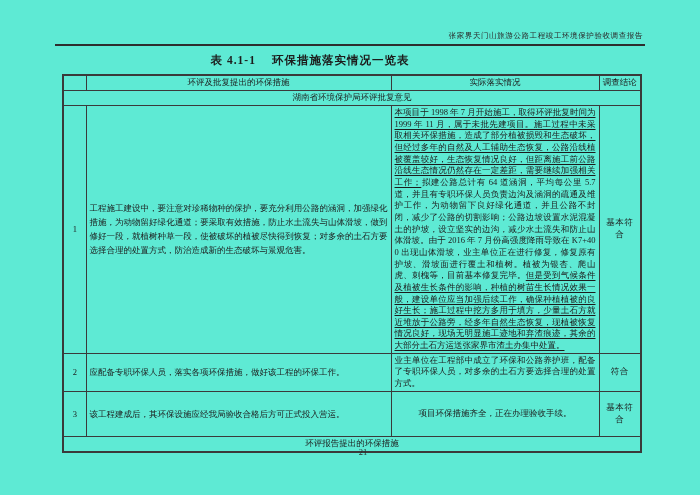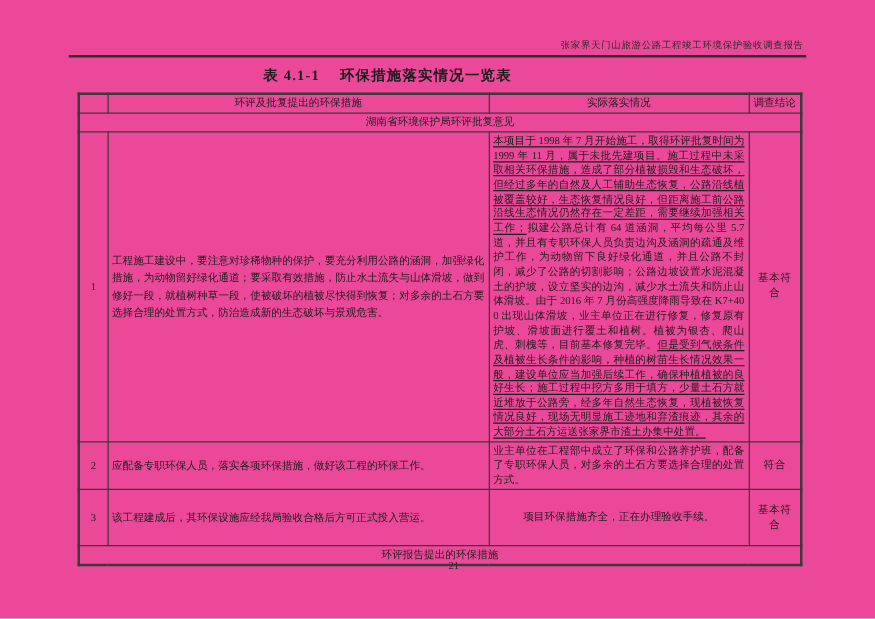--- a/index.html
+++ b/index.html
@@ -1,17 +1,17 @@
 <!DOCTYPE html>
 <html><head>
 <meta charset="utf-8">
 <style>
   html,body{margin:0;padding:0;background:#f6f6f4;}
   body{width:700px;height:495px;font-family:"Liberation Serif","DejaVu Sans",serif;color:#1c1c1c;}
-  .page{position:relative;width:700px;height:495px;background:#ec4899;overflow:hidden;}
+  .page{position:relative;width:700px;height:495px;background:#5eead4;overflow:hidden;}
   .running-header{position:absolute;top:31px;left:55px;right:57px;text-align:right;
     font-size:7.5px;letter-spacing:0.6px;color:#2a2a2a;}
   .header-rule{position:absolute;top:44px;left:55px;right:55px;height:0;
     border-top:2px solid #2e2e2e;}
   .table-title{position:absolute;top:53px;left:0;width:620px;text-align:center;
     font-weight:bold;font-size:11.5px;letter-spacing:1px;}
   .table-title .gap{display:inline-block;width:16px;}
   table.measures{position:absolute;top:74px;left:62px;width:578px;border-collapse:collapse;
     table-layout:fixed;border:2px solid #3a3a3a;}
   table.measures td{border:1px solid #3a3a3a;font-size:8.5px;padding:1px 3px;

